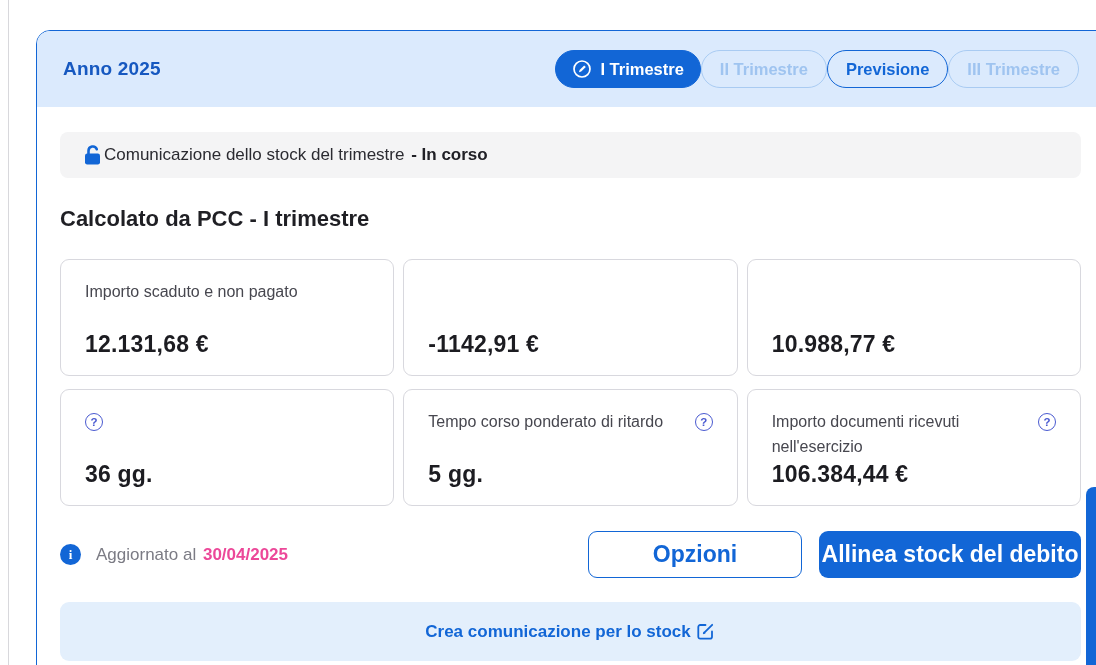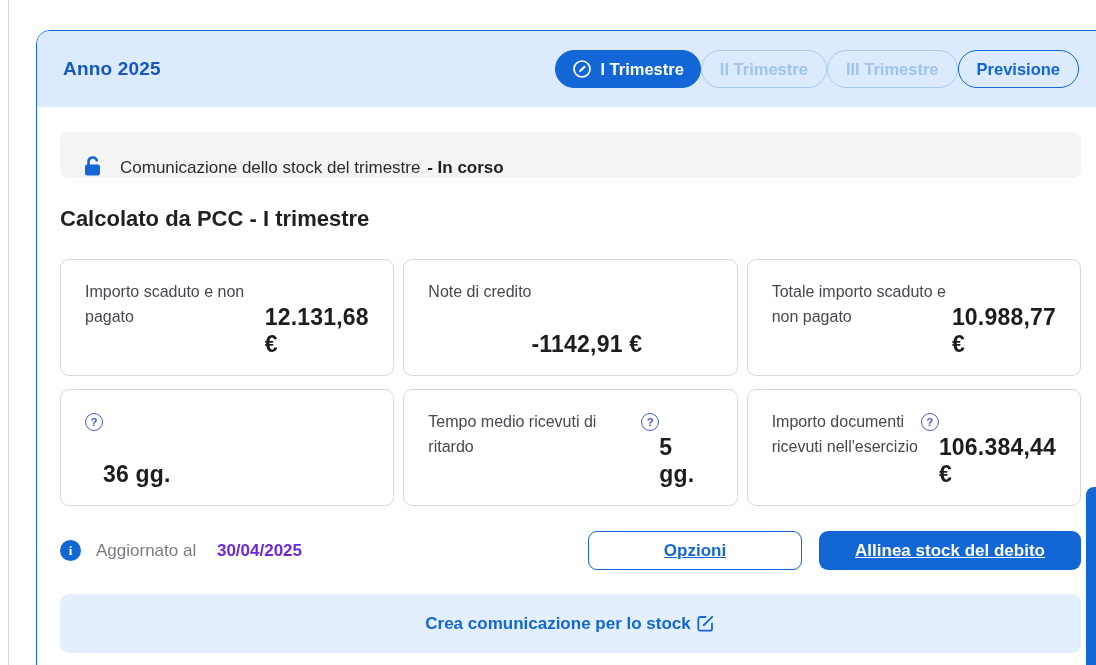--- a/index.html
+++ b/index.html
@@ -38,51 +38,51 @@
     padding:8px 18px;font-size:16.5px;font-weight:600;background:transparent;cursor:pointer;
     font-family:"Liberation Sans",sans-serif;
   }
   .tab.active{background:var(--primary);border:1.5px solid var(--primary);color:#fff;padding:0 16px;}
   .tab.disabled{border:1.5px solid #a9cbf2;color:var(--disabled-tab);}
   .tab.outline{border:1.5px solid var(--primary);color:var(--primary);}
   .card-body{padding:25px 0 0 23px;width:1044px;}
   .inner{width:1021px;}
   .banner{
     height:46px;background:var(--banner-bg);border-radius:8px;
-    display:flex;align-items:flex-end;gap:16px;padding:0 22px;font-size:17px;color:#2b2b31;
+    display:flex;align-items:center;padding:0 22px;font-size:17px;color:#2b2b31;
   }
   .banner b{margin-left:2px;color:#202026;}
   .section-title{margin-top:28px;font-size:22px;font-weight:700;color:#1f1f24;}
   .grid{
     margin-top:27px;display:grid;grid-template-columns:repeat(3,1fr);
     gap:13px 9px;
   }
   .tile{
     height:117px;border:1px solid var(--card-border);border-radius:9px;background:#fff;
-    padding:20px 24px 17px;display:flex;flex-direction:row;
+    padding:20px 24px 17px;display:flex;flex-direction:column;
   }
   .tile-top{display:flex;justify-content:space-between;align-items:flex-start;}
   .tile-label{font-size:16px;line-height:1.55;color:var(--label-gray);}
   .has-help .tile-label{max-width:238px;}
   .help-dot{
     width:18px;height:18px;border-radius:50%;border:1.6px solid var(--help-accent);
     color:var(--help-accent);font-size:11.5px;font-weight:700;
     display:flex;align-items:center;justify-content:center;margin-top:3px;flex:none;cursor:pointer;
   }
   .tile-value{margin-top:auto;font-size:23px;font-weight:700;color:#1c1c21;letter-spacing:.2px;}
   .footer-row{margin-top:25px;display:flex;align-items:center;}
   .updated{display:flex;align-items:center;gap:15px;font-size:17px;color:var(--muted-gray);}
-  .updated b{color:#6d28d9;margin-left:16px;}
+  .updated b{color:#ec4899;margin-left:2px;}
   .info-dot{
     width:21px;height:21px;border-radius:50%;background:var(--primary);color:#fff;
     display:flex;align-items:center;justify-content:center;
     font-size:13px;font-weight:700;font-family:"Liberation Serif",serif;flex:none;
   }
-  .btn{height:39px;border-radius:9px;font-size:17px;font-weight:600;cursor:pointer;
-       font-family:"Liberation Sans",sans-serif;text-decoration:underline;}
+  .btn{height:47px;border-radius:9px;font-size:23px;font-weight:600;cursor:pointer;
+       font-family:"Liberation Sans",sans-serif;}
   .btn-outline{margin-left:auto;width:214px;background:#fff;border:1.5px solid var(--primary);color:var(--primary);}
   .btn-filled{margin-left:17px;width:262px;background:var(--primary);border:none;color:#ffffff;font-weight:700;}
   .bottom-bar{
     margin-top:24px;height:59px;background:var(--light-bar-bg);border-radius:9px;
     display:flex;align-items:center;justify-content:center;gap:4px;
     color:var(--primary);font-size:17px;font-weight:600;cursor:pointer;
   }
   .edge-thumb{
     position:absolute;right:0;top:487px;width:10px;height:200px;
     background:var(--primary);border-radius:8px 0 0 8px;z-index:5;cursor:pointer;
@@ -106,25 +106,25 @@
             <svg width="20" height="20" viewBox="0 0 20 20">
               <circle cx="10" cy="10" r="8" fill="none" stroke="#fff" stroke-width="1.7"></circle>
               <path d="M7 13.2 L7.6 11 L12.2 6.4 L13.8 8 L9.2 12.6 Z" fill="#fff"></path>
             </svg>
           </span>
           <span>I Trimestre</span>
         </div>
         <div class="tab disabled">
           <span>II Trimestre</span>
         </div>
+        <div class="tab outline">
+          <span>Previsione</span>
+        </div>
         <div class="tab disabled">
           <span>III Trimestre</span>
-        </div>
-        <div class="tab outline">
-          <span>Previsione</span>
         </div>
       </div>
     </div>
 
     <div class="card-body">
       <div class="inner">
 
         <div class="banner">
           <span>
             <svg width="22" height="24" viewBox="0 0 22 24">
@@ -143,43 +143,37 @@
         <div class="grid">
 
           <div class="tile">
             <div class="tile-top">
               <div class="tile-label">Importo scaduto e non pagato</div>
             </div>
             <div class="tile-value">12.131,68 €</div>
           </div>
 
           <div class="tile">
-            <div class="tile-top">
-              <div class="tile-label">Note di credito</div>
-            </div>
             <div class="tile-value">-1142,91 €</div>
           </div>
 
           <div class="tile">
-            <div class="tile-top">
-              <div class="tile-label">Totale importo scaduto e non pagato</div>
-            </div>
             <div class="tile-value">10.988,77 €</div>
           </div>
 
           <div class="tile has-help">
             <div class="tile-top">
               <span class="help-dot">?</span>
             </div>
             <div class="tile-value">36 gg.</div>
           </div>
 
           <div class="tile has-help">
             <div class="tile-top">
-              <div class="tile-label">Tempo medio ricevuti di ritardo</div>
+              <div class="tile-label">Tempo corso ponderato di ritardo</div>
               <span class="help-dot">?</span>
             </div>
             <div class="tile-value">5 gg.</div>
           </div>
 
           <div class="tile has-help">
             <div class="tile-top">
               <div class="tile-label">Importo documenti ricevuti nell'esercizio</div>
               <span class="help-dot">?</span>
             </div>

